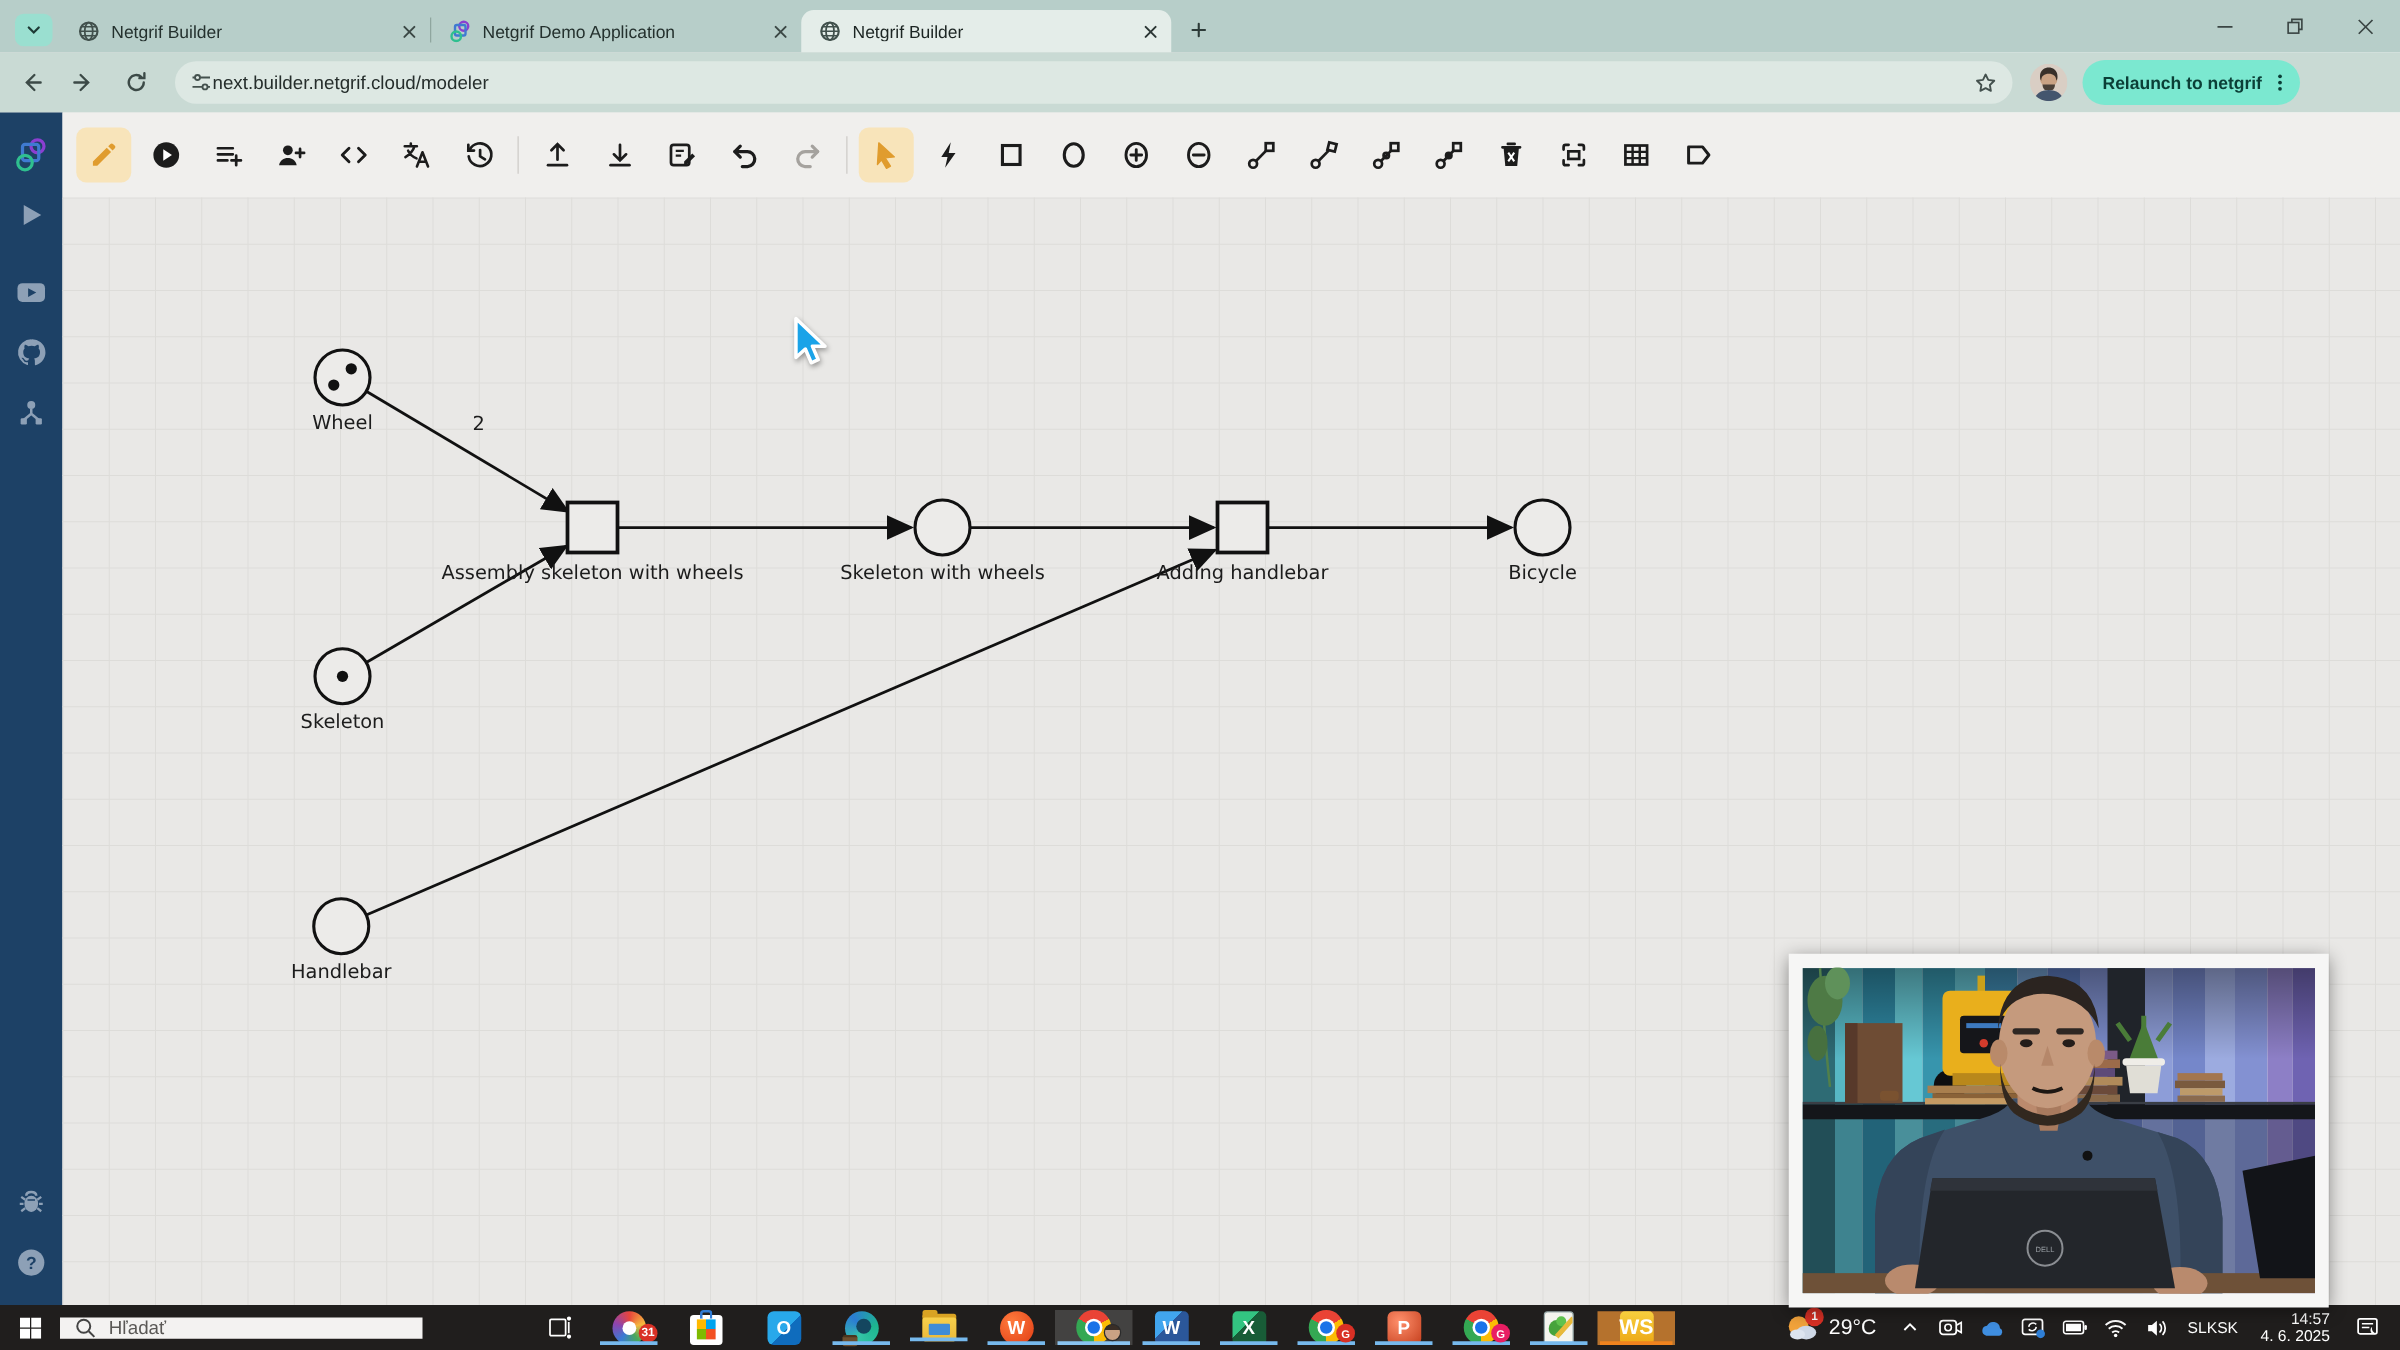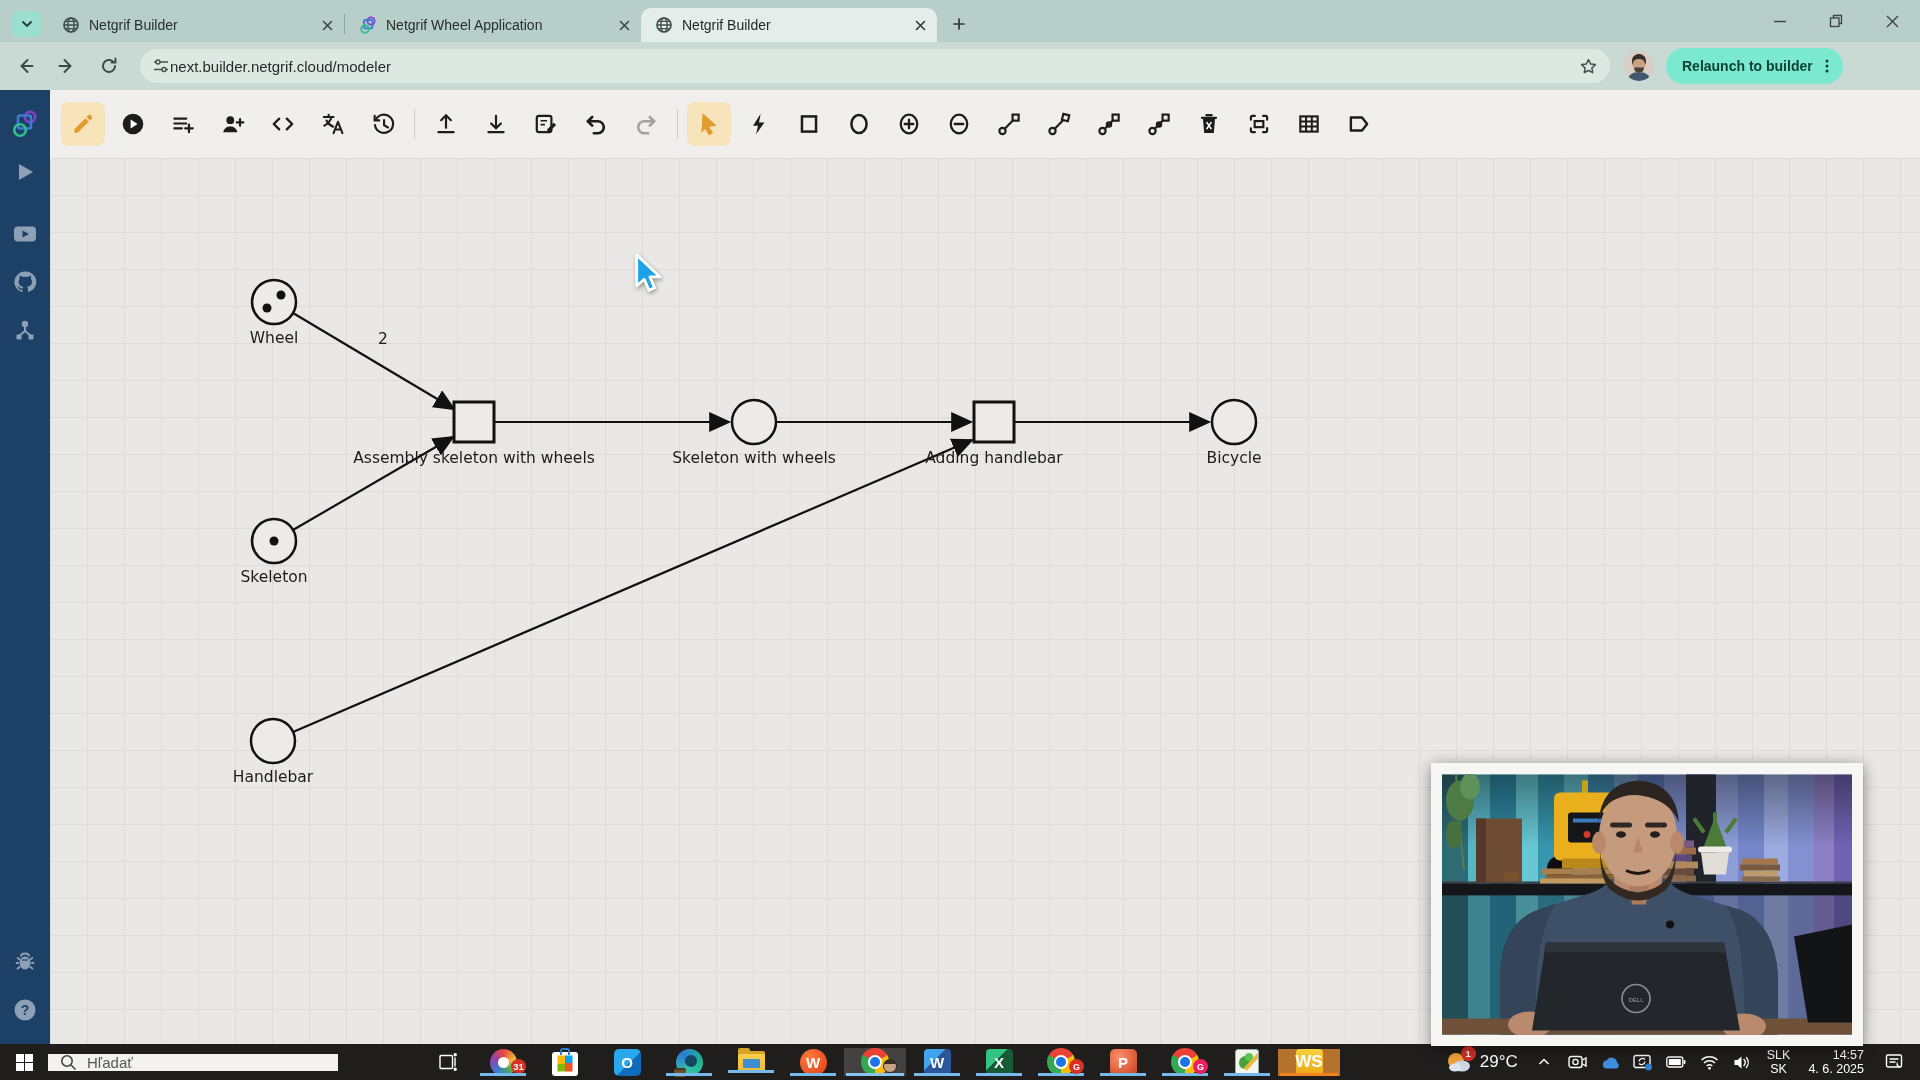--- a/index.html
+++ b/index.html
@@ -63,21 +63,21 @@
   .sq-icon{width:27px;height:27px;border-radius:4px;color:#fff;font-weight:bold;font-size:15px;display:flex;align-items:center;justify-content:center}
   .chrome-ic{width:28px;height:28px;border-radius:50%;position:relative;background:conic-gradient(#ea4335 0 60deg,#fbbc05 60deg 180deg,#34a853 180deg 300deg,#ea4335 300deg 360deg)}
   .chrome-ic::before{content:"";position:absolute;inset:7px;border-radius:50%;background:#fff}
   .chrome-ic::after{content:"";position:absolute;inset:9px;border-radius:50%;background:#1a73e8}
   .c-badge{position:absolute;right:8px;bottom:2px;width:15px;height:15px;border-radius:50%;color:#fff;font-size:9px;font-weight:bold;display:flex;align-items:center;justify-content:center;z-index:2}
   .c-avatar{position:absolute;right:9px;bottom:3px;width:14px;height:14px;border-radius:50%;z-index:2;background:linear-gradient(#3a2e26 34%,#c9a284 34%);border:1px solid #2b2b2b}
   .spacer{flex:1}
   .weather{display:flex;align-items:center;gap:8px;padding:0 10px;position:relative}
   .weather .wtemp{font-size:17px}
   .trayic{width:33px;display:flex;align-items:center;justify-content:center}
-  .lang{display:flex;flex-direction:column;align-items:center;justify-content:center;font-size:12.5px;line-height:14px;padding:0 8px}
+  .lang{display:flex;flex-direction:row;align-items:center;justify-content:center;font-size:12.5px;line-height:14px;padding:0 8px}
   .clock{display:flex;flex-direction:column;align-items:flex-end;justify-content:center;font-size:12.5px;line-height:14px;padding:0 10px}
   .showdesk{width:6px;border-left:1px solid #4a4846}
 </style>
 </head>
 <body>
 
 <div class="screen">
 
   <div class="tabbar">
     <div class="tab-search">
@@ -98,21 +98,21 @@
           </svg>
         </span>
     </div>
     <div class="tab-div"></div>
     <div class="tab">
       <svg class="fav" viewBox="0 0 18 18">
           <circle cx="12" cy="5" r="3.6" fill="none" stroke="#8b3fd1" stroke-width="1.9"></circle>
           <rect x="5" y="4" width="8.4" height="8.4" rx="1.4" fill="none" stroke="#3f7ad1" stroke-width="1.9"></rect>
           <circle cx="6" cy="13" r="3.8" fill="none" stroke="#2fbf8f" stroke-width="1.9"></circle>
         </svg>
-      <span class="ttl">Netgrif Wheel Application</span>
+      <span class="ttl">Netgrif Demo Application</span>
       <span class="cl">
           <svg width="11" height="11" viewBox="0 0 11 11">
             <path d="M1.5 1.5l8 8M9.5 1.5l-8 8" stroke="#3c4946" stroke-width="1.6" stroke-linecap="round"></path>
           </svg>
         </span>
     </div>
     <div class="tab active">
       <svg class="fav" viewBox="0 0 18 18">
           <circle cx="9" cy="9" r="7" fill="none" stroke="#41504c" stroke-width="1.7"></circle>
           <ellipse cx="9" cy="9" rx="3.2" ry="7" fill="none" stroke="#41504c" stroke-width="1.4"></ellipse>
@@ -182,21 +182,21 @@
     <div class="avatar">
       <svg width="30" height="30" viewBox="0 0 30 30">
           <rect width="30" height="30" fill="#d9cec4"></rect>
           <circle cx="15" cy="12" r="7" fill="#c9a284"></circle>
           <path d="M8 10c0-5 4-7 7-7s7 2 7 7c0 2-.5 3-1 3.6 0-4-2.5-5.6-6-5.6s-6 1.6-6 5.6c-.5-.6-1-1.6-1-3.6z" fill="#38302a"></path>
           <path d="M10 16.5h10c0 2-1 4-2 4.5h-6c-1-.5-2-2.5-2-4.5z" fill="#4a4038"></path>
           <path d="M3 30c1-6 6-9 12-9s11 3 12 9z" fill="#44566e"></path>
         </svg>
     </div>
     <div class="relaunch">
-      <span>Relaunch to builder</span>
+      <span>Relaunch to netgrif</span>
       <svg width="16" height="16" viewBox="0 0 16 16">
           <circle cx="8" cy="3" r="1.5" fill="#0b3f37"></circle>
           <circle cx="8" cy="8" r="1.5" fill="#0b3f37"></circle>
           <circle cx="8" cy="13" r="1.5" fill="#0b3f37"></circle>
         </svg>
     </div>
   </div>
 
   <div class="page">
     <div class="sidebar">

